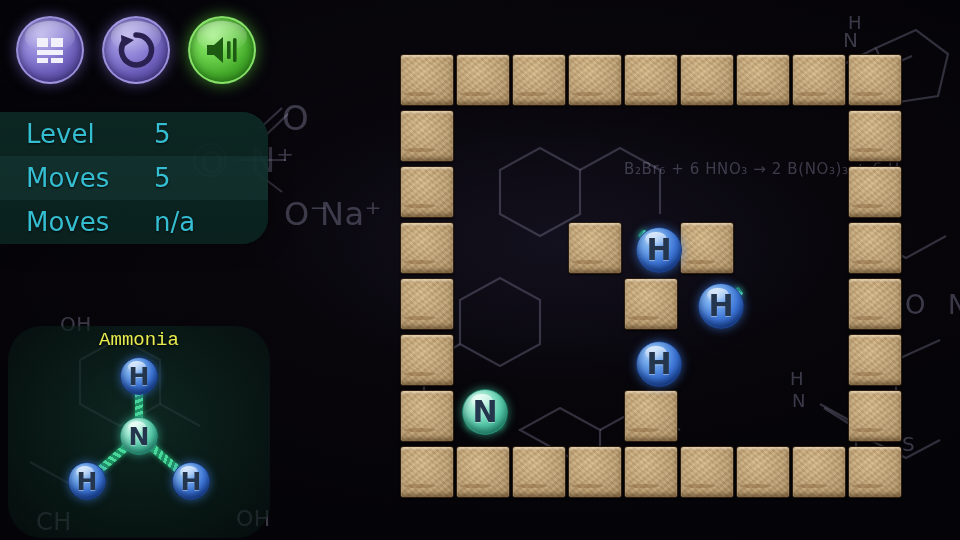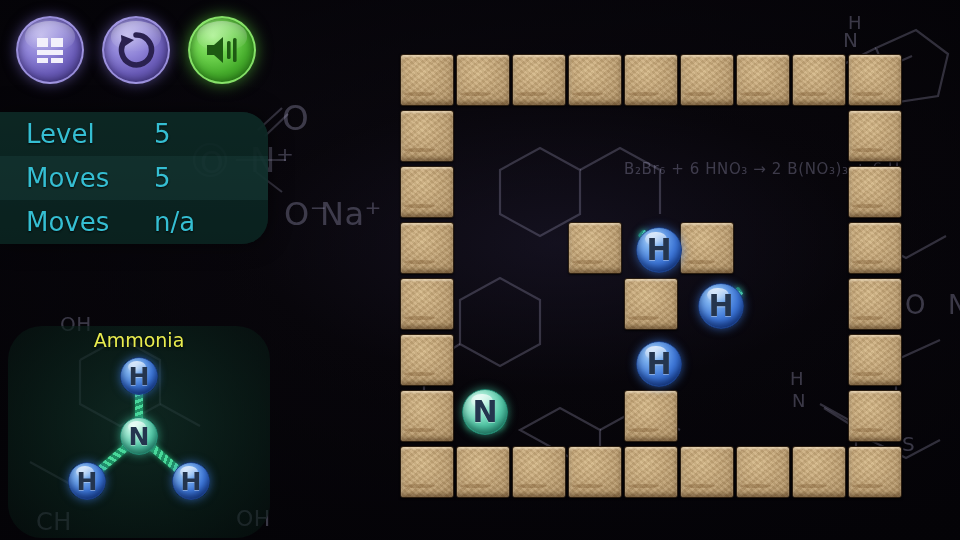--- a/index.html
+++ b/index.html
@@ -81,21 +81,21 @@
   .molpanel{
     position:absolute; left:8px; top:326px; width:262px; height:212px;
     border-radius:34px;
     background:radial-gradient(ellipse at 50% 45%, rgba(18,52,42,0.72) 0%, rgba(10,33,26,0.66) 60%, rgba(6,20,16,0.55) 100%);
   }
   .mol-title,.mol-formula{
     position:absolute; width:100%; text-align:center;
     color:#e9ec4f; font-size:19px;
     text-shadow:0 1px 3px rgba(0,0,0,.9);
   }
-  .mol-title{ top:3px; }
+  .mol-title{ top:3px;font-family:Liberation Mono, monospace; }
   .mol-formula{ bottom:6px; font-size:21px; }
   .mol-canvas{ position:absolute; inset:0; }
 
   
   .board{ position:absolute; left:400px; top:54px; }
   .tile{
     position:absolute; width:54px; height:52px;
     border-radius:3px;
     background:
       repeating-linear-gradient(41deg, rgba(255,255,255,0.06) 0 2px, rgba(0,0,0,0.05) 2px 4px),

